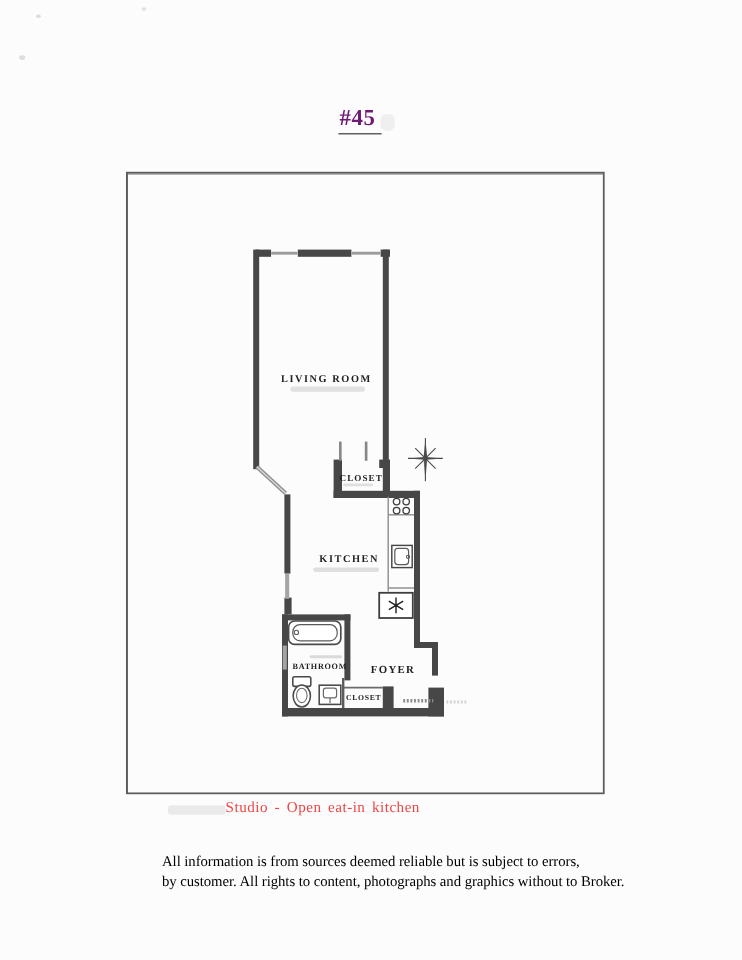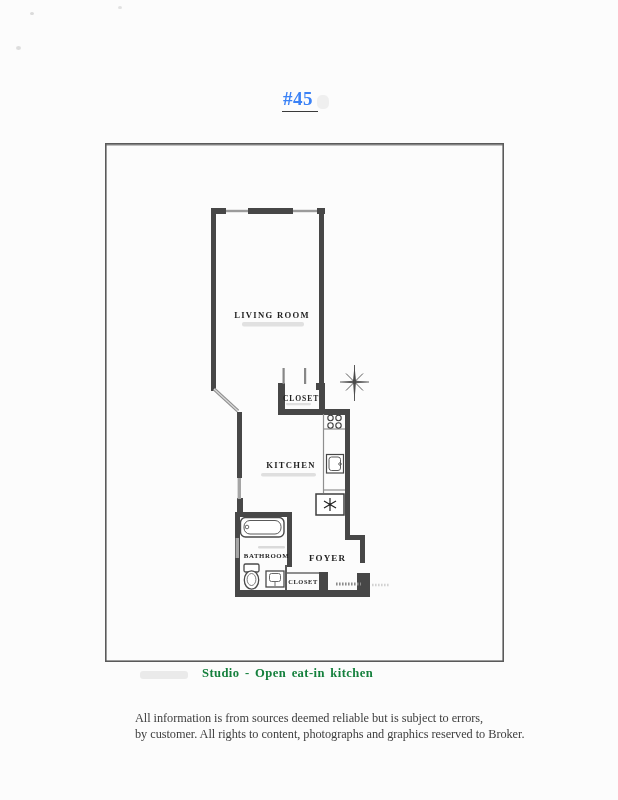--- a/index.html
+++ b/index.html
@@ -5,38 +5,38 @@
   html,body{margin:0;padding:0;}
   body{
     width:618px;height:800px;background:#fcfcfc;
     font-family:"Liberation Serif","DejaVu Serif",serif;
     position:relative;overflow:hidden;color:#1b1b1b;
   }
   .page{position:absolute;inset:0;}
   .speck{position:absolute;background:#b9b9b9;border-radius:50%;}
   .unit-title{
     position:absolute;left:282px;top:88px;
-    font-size:19px;font-weight:bold;color:#3b82f6;
+    font-size:19px;font-weight:bold;color:#701a75;
     border-bottom:1.6px solid #3a3a3a;padding:0 5px 1px 1px;
     letter-spacing:0.5px;
     text-align:right;
   }
   .title-smudge{position:absolute;left:317px;top:95px;width:12px;height:14px;
     background:#d8d8d8;opacity:.35;border-radius:40%;}
   .plan-svg{position:absolute;left:105px;top:143px;}
   .caption{
-    position:absolute;left:202px;top:666px;
-    font-size:12.6px;font-weight:bold;color:#15803d;
+    position:absolute;left:188px;top:666px;
+    font-size:12.6px;font-weight:normal;color:#ef4444;
     letter-spacing:0.4px;word-spacing:2px;
   }
   .caption-smudge{position:absolute;left:140px;top:671px;width:48px;height:8px;
     background:#cfcfcf;opacity:.4;border-radius:3px;}
   .disclaimer{
     position:absolute;left:135px;top:710px;
-    font-size:12.3px;line-height:16.4px;color:#404040;
+    font-size:12.3px;line-height:16.4px;color:#000000;
     letter-spacing:-0.05px;white-space:nowrap;
   }
   svg text{
     font-family:"Liberation Serif","DejaVu Serif",serif;
     font-weight:bold;fill:#1f1f1f;
   }
 </style>
 </head>
 <body>
 
@@ -182,16 +182,16 @@
     <text x="161.5" y="414.5" text-anchor="middle" font-size="6.8" letter-spacing="0.6">BATHROOM</text>
     <text x="222.5" y="417.5" text-anchor="middle" font-size="9" letter-spacing="1.1">FOYER</text>
     <text x="198" y="440.5" text-anchor="middle" font-size="6.4" letter-spacing="0.6">CLOSET</text>
   </svg>
 
   <div class="caption-smudge"></div>
   <div class="caption">Studio - Open eat-in kitchen</div>
 
   <div class="disclaimer">
     <div>All information is from sources deemed reliable but is subject to errors,</div>
-    <div>by customer. All rights to content, photographs and graphics reserved to Broker.</div>
+    <div>by customer. All rights to content, photographs and graphics without to Broker.</div>
   </div>
 
 </div>
 
 </body></html>

